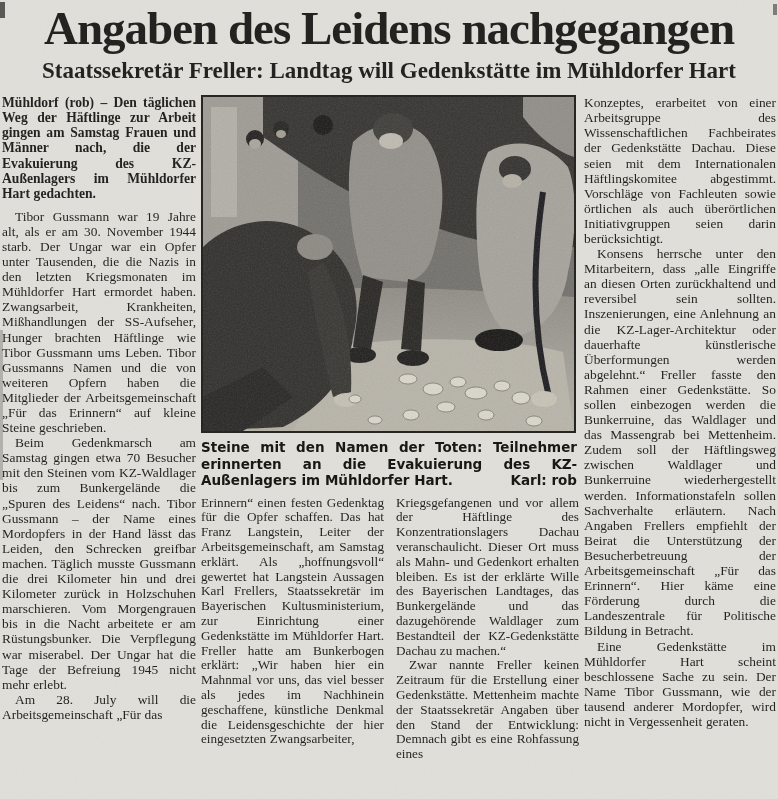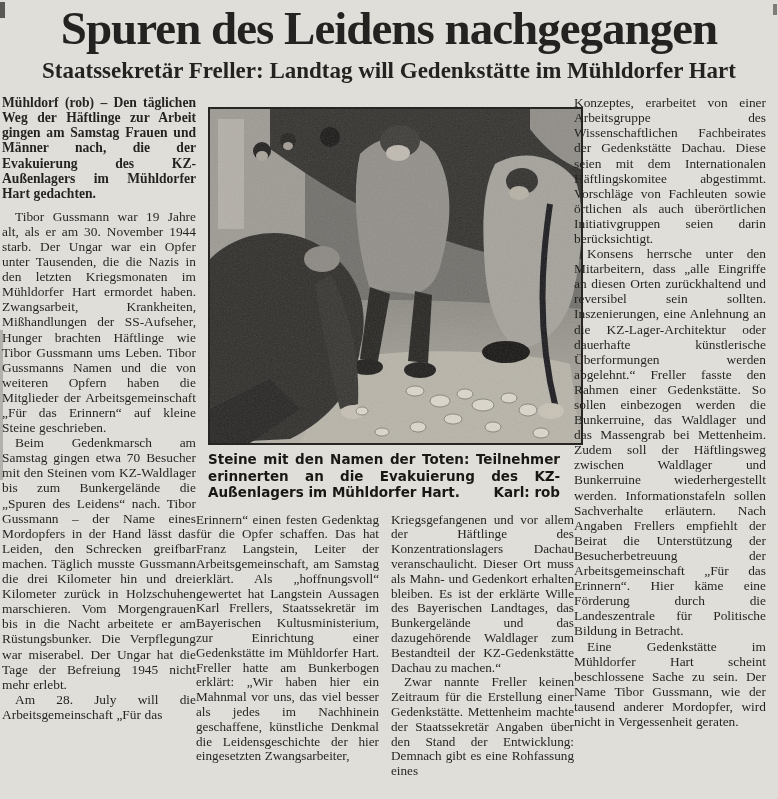--- a/index.html
+++ b/index.html
@@ -21,34 +21,35 @@
   .masthead{text-align:center;padding-top:3px;}
   .headline{
     font-size:47px;line-height:1.0;font-weight:700;
     letter-spacing:-1px;margin:2px 0 7px;
   }
   .subheadline{font-size:23px;line-height:1.05;font-weight:700;margin:0 0 12px;}
 
   .body-grid{
     display:grid;
     grid-template-columns:194px 378px 192px;
+    column-gap:5px;
     padding:0 2px;
     align-items:start;
   }
   .col{
     font-size:13.4px;line-height:15.1px;
     text-align:justify;text-justify:inter-word;
     hyphens:auto;-webkit-hyphens:auto;
     word-spacing:.02em;
   }
   .col p{margin:0;text-indent:13px;}
   .col p.lead{font-weight:700;text-indent:0;margin-bottom:8px;font-size:13.6px;}
   .col p.cont{text-indent:0;}
 
-  figure{margin:12px;}
+  figure{margin:0;}
   .photo-frame{
     width:371px;height:334px;
     border:2px solid #23211e;
     background:#706e69;
     overflow:hidden;
   }
   figcaption{
     font-family:"DejaVu Sans","Liberation Sans",sans-serif;
     font-weight:700;font-size:13.5px;line-height:16.5px;
     text-align:justify;color:#14130f;
@@ -71,21 +72,21 @@
       <feColorMatrix type="saturate" values="0"></feColorMatrix>
     </filter>
     <rect width="100%" height="100%" filter="url(#papernoise)"></rect>
   </svg>
 
   <div class="scan-mark mark-tl"></div>
   <div class="scan-mark mark-tr"></div>
   <div class="scan-mark mark-left"></div>
 
   <header class="masthead">
-    <div class="headline">Spuren des Leidens nachgegangen</div>
+    <div class="headline">Angaben des Leidens nachgegangen</div>
     <div class="subheadline">Staatssekretär Freller: Landtag will Gedenkstätte im Mühldorfer Hart</div>
   </header>
 
   <div class="body-grid">
 
     <div class="col">
       <p class="lead">Mühldorf (rob) – Den täglichen Weg der Häftlinge zur Arbeit gingen am Samstag Frauen und Männer nach, die der Evakuierung des KZ-Außenlagers im Mühldorfer Hart gedachten.</p>
       <p>Tibor Gussmann war 19 Jahre alt, als er am 30. November 1944 starb. Der Ungar war ein Opfer unter Tausenden, die die Nazis in den letzten Kriegsmonaten im Mühldorfer Hart ermordet haben. Zwangsarbeit, Krankheiten, Mißhandlungen der SS-Aufseher, Hunger brachten Häftlinge wie Tibor Gussmann ums Leben. Tibor Gussmanns Namen und die von weiteren Opfern haben die Mitglieder der Arbeitsgemeinschaft „Für das Erinnern“ auf kleine Steine geschrieben.</p>
       <p>Beim Gedenkmarsch am Samstag gingen etwa 70 Besucher mit den Steinen vom KZ-Waldlager bis zum Bunkergelände die „Spuren des Leidens“ nach. Tibor Gussmann – der Name eines Mordopfers in der Hand lässt das Leiden, den Schrecken greifbar machen. Täglich musste Gussmann die drei Kilometer hin und drei Kilometer zurück in Holzschuhen marschieren. Vom Morgengrauen bis in die Nacht arbeitete er am Rüstungsbunker. Die Verpflegung war miserabel. Der Ungar hat die Tage der Befreiung 1945 nicht mehr erlebt.</p>
       <p>Am 28. July will die Arbeitsgemeinschaft „Für das</p>

